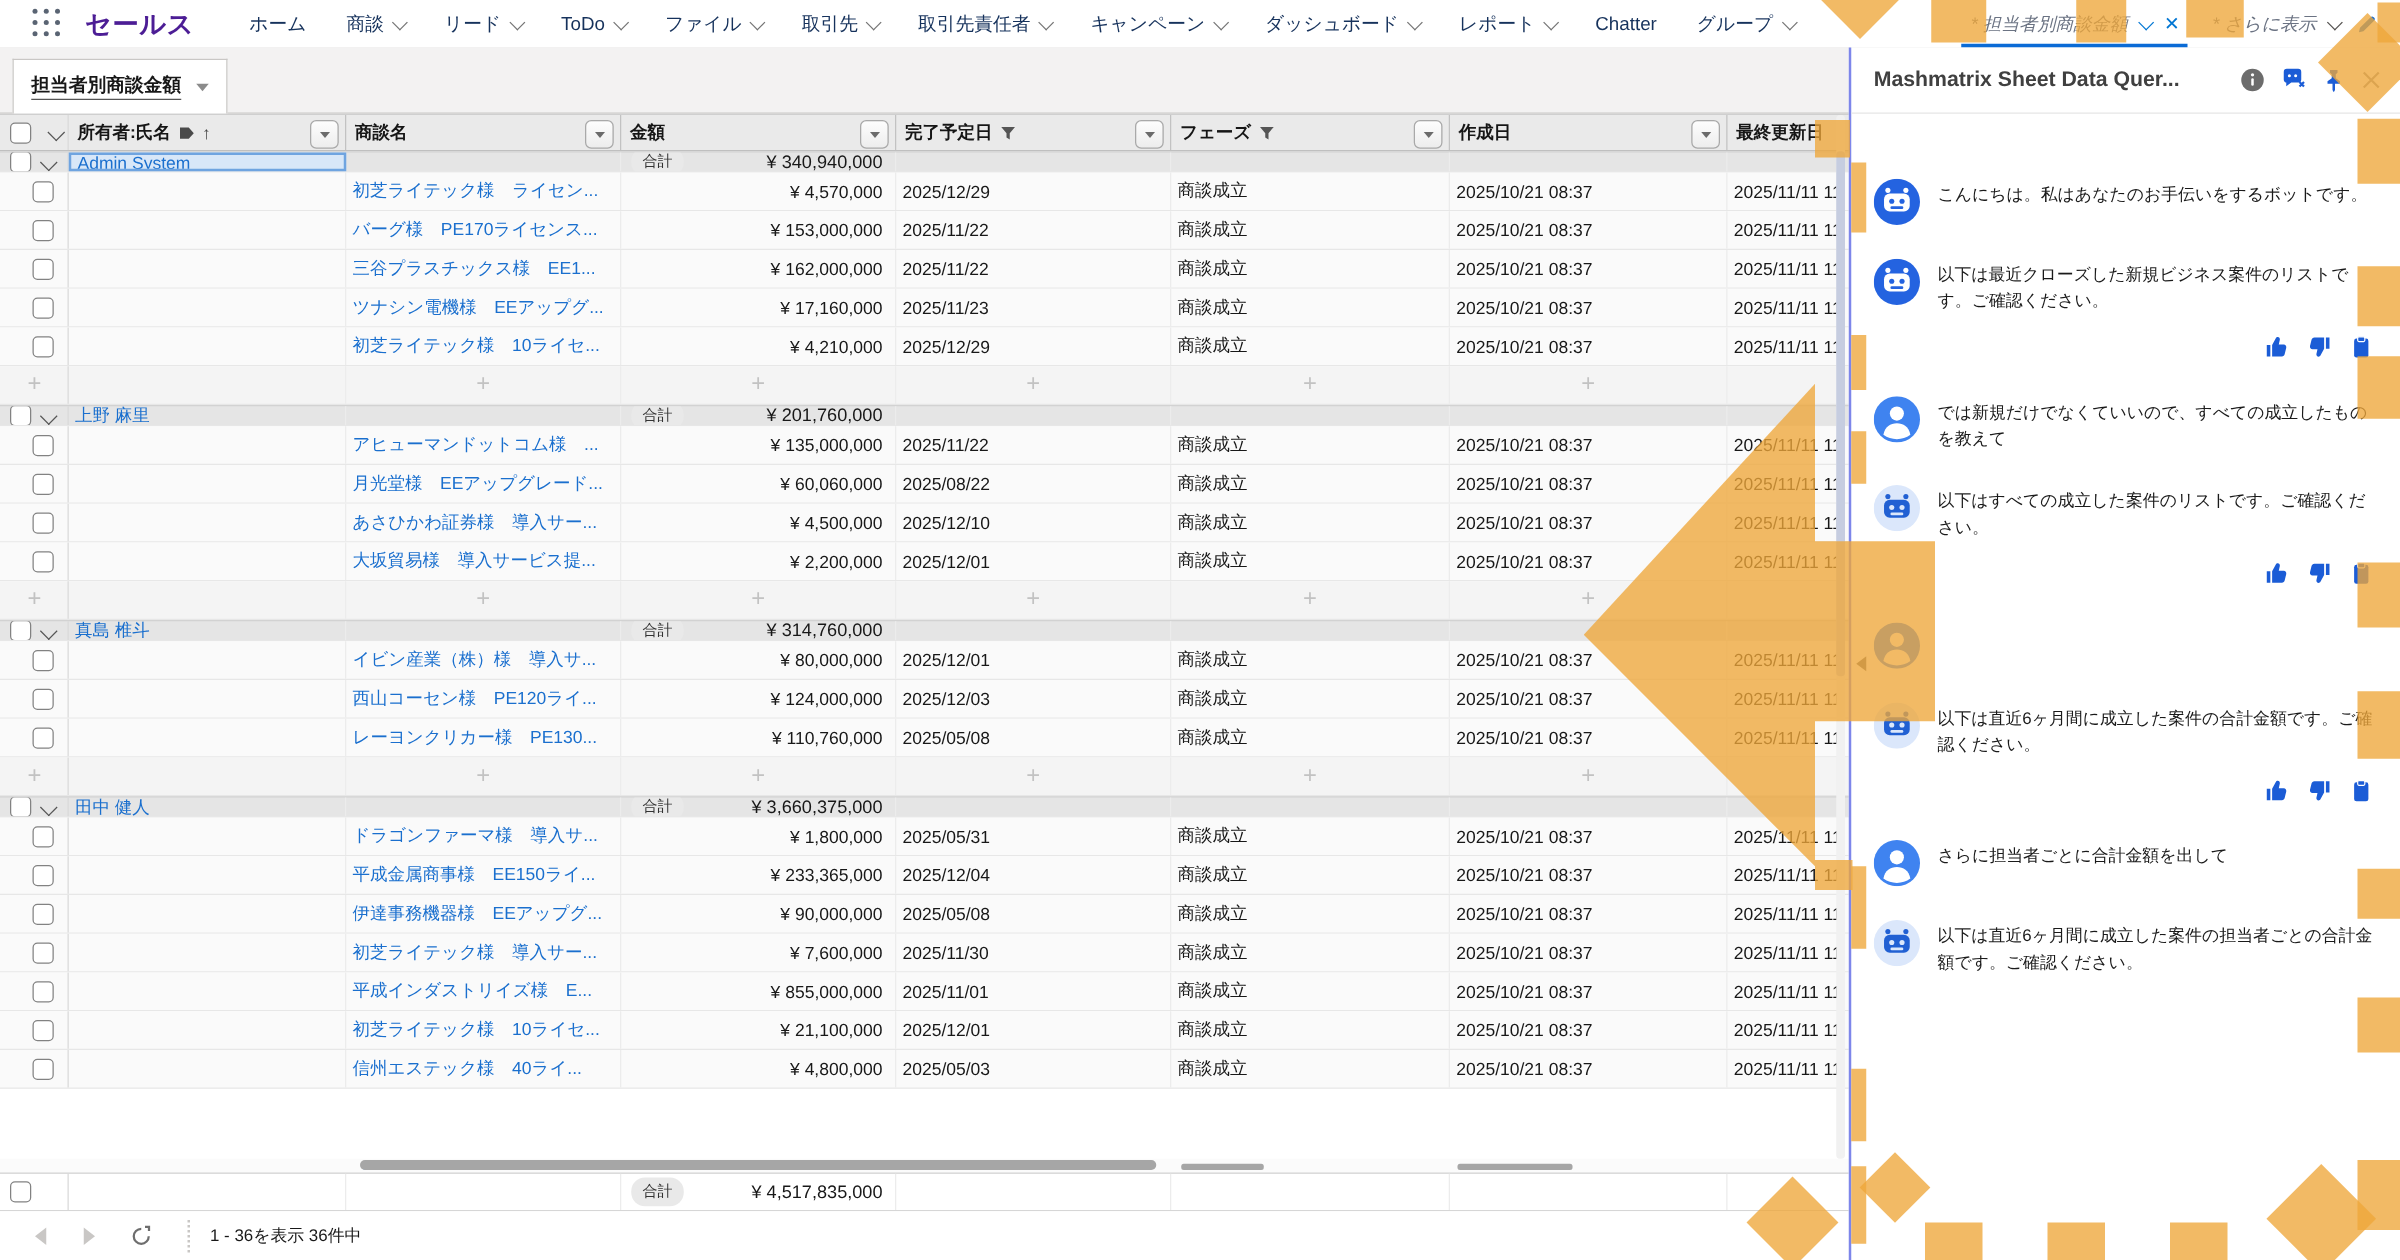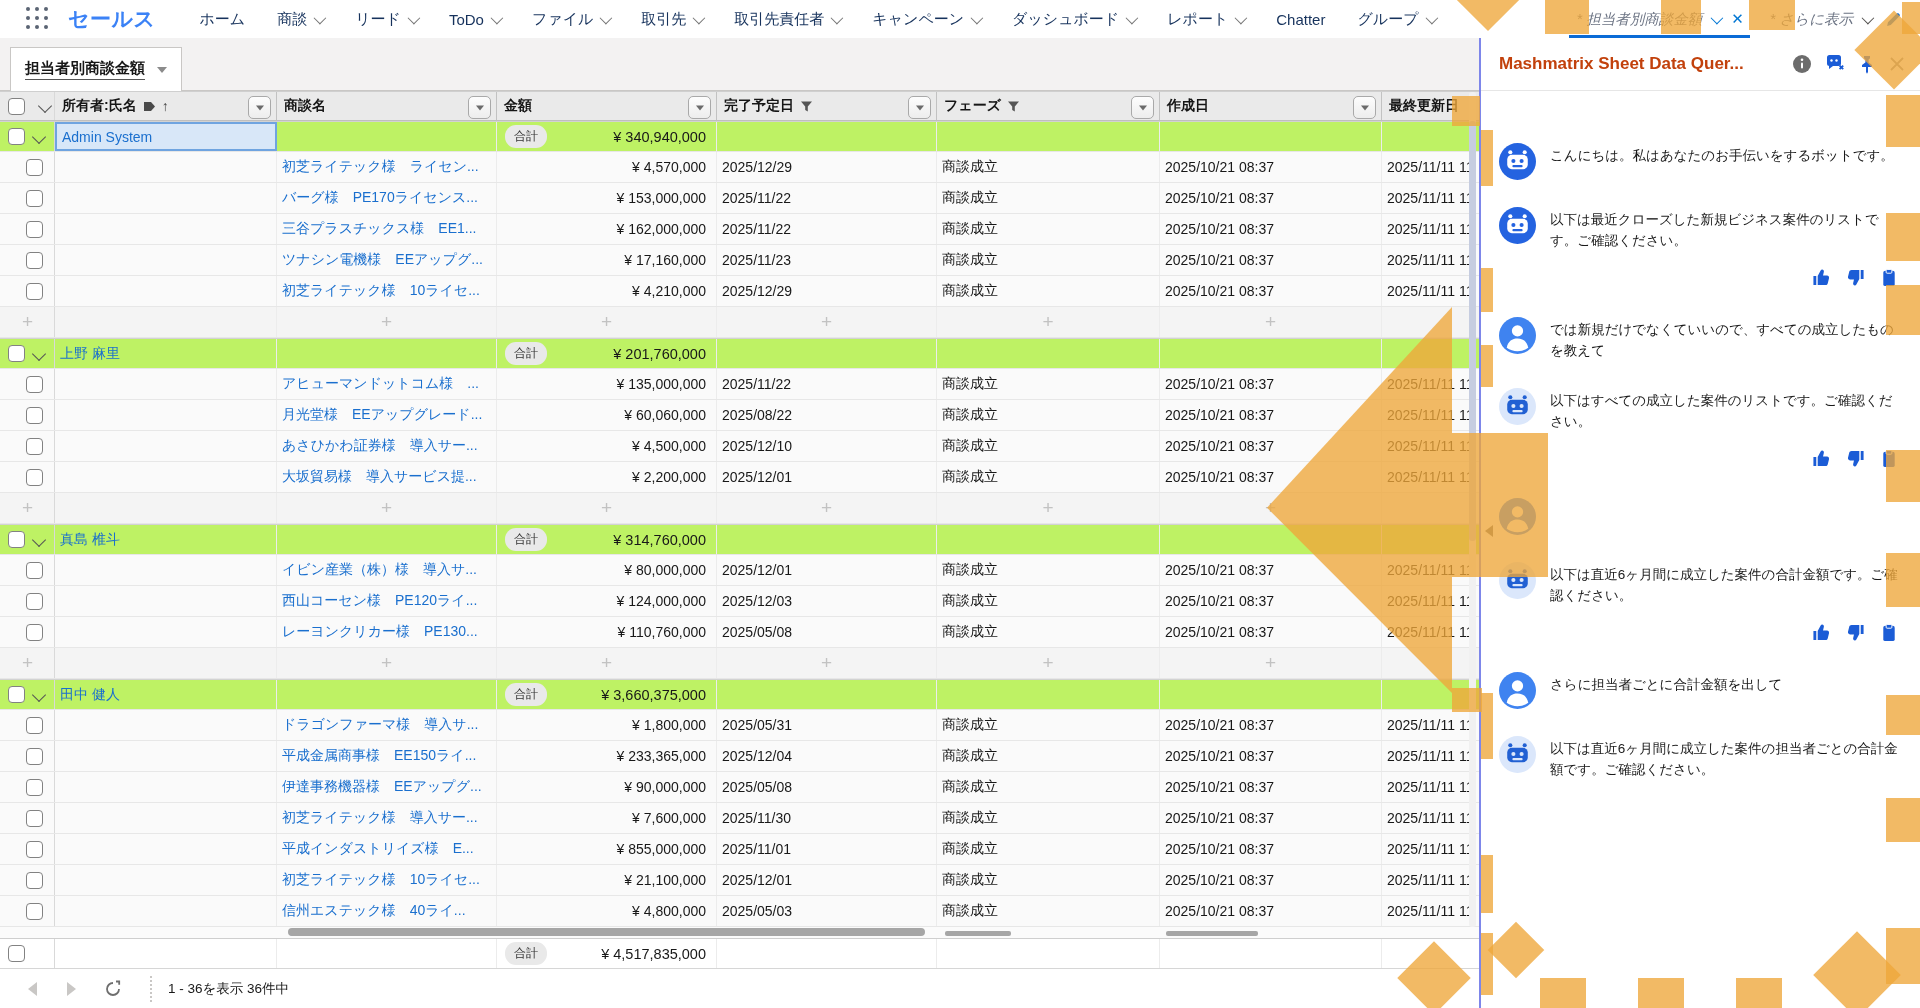--- a/index.html
+++ b/index.html
@@ -2,21 +2,21 @@
 <html><head>
 <meta charset="utf-8">
 <style>
   html,body{margin:0;padding:0;background:#fff;font-family:"Liberation Sans","DejaVu Sans",sans-serif;}
   #app{position:relative;width:1920px;height:1008px;overflow:hidden;background:#fff;}
 
   
   #navbar{position:absolute;left:0;top:0;width:1920px;height:38px;background:#fff;border-bottom:1px solid #e3e3e3;display:flex;align-items:center;}
   #waffle{width:24px;height:24px;margin-left:24px;display:grid;grid-template-columns:repeat(3,1fr);gap:3px;padding:2px;cursor:pointer;}
   #waffle i{width:4px;height:4px;border-radius:50%;background:#5a6473;}
-  #appname{font-size:21px;font-weight:bold;color:#3b82f6;margin-left:16px;margin-right:44px;letter-spacing:.5px;}
+  #appname{font-size:21px;font-weight:bold;color:#4c1d95;margin-left:16px;margin-right:44px;letter-spacing:.5px;}
   #navitems{display:flex;align-items:center;gap:32px;}
   .navitem{display:flex;align-items:center;gap:7px;font-size:15px;color:#16325c;cursor:pointer;white-space:nowrap;}
   .chev{width:8px;height:8px;border-right:1.6px solid #747474;border-bottom:1.6px solid #747474;transform:rotate(45deg) translateY(-2px);}
   #consoletabs{margin-left:auto;display:flex;gap:26px;margin-right:14px;}
   .ctab{position:relative;display:flex;align-items:center;gap:9px;font-size:14.5px;font-style:italic;color:#6b7383;height:38px;cursor:pointer;white-space:nowrap;}
   .ctab .chev{border-color:#0176d3;}
   .ctab.inactive .chev{border-color:#514f4d;}
   .ctab .closex{color:#0176d3;font-size:15px;font-style:normal;font-weight:bold;margin-left:2px;}
   .ctab.active:after{content:"";position:absolute;left:-8px;right:-6px;bottom:0;height:3px;background:#0b6bd6;}
   .pencil{cursor:pointer;display:flex;align-items:center;}
@@ -29,21 +29,21 @@
   #addsheet{position:absolute;left:1432px;top:47px;width:36px;height:36px;font-size:30px;color:#6e6e6e;display:flex;align-items:center;justify-content:center;cursor:pointer;}
 
   
   #grid{position:absolute;left:0;top:91px;width:1479px;}
   .row,.hrow{display:flex;box-sizing:border-box;}
   .hrow{height:30px;background:#eaeaea;border-top:1px solid #cfcfcf;border-bottom:1px solid #bfbfbf;}
   .hc{position:relative;box-sizing:border-box;border-right:1px solid #c2c2c2;display:flex;align-items:center;padding-left:7px;gap:6px;font-size:14px;font-weight:bold;color:#161616;overflow:hidden;flex:none;cursor:pointer;}
   .fbtn{position:absolute;right:5px;top:4px;width:21px;height:21px;border:1px solid #a9a9a9;border-radius:5px;background:linear-gradient(#fdfdfd,#ededed);display:flex;align-items:center;justify-content:center;cursor:pointer;}
   .fbtn .caret{border-top-color:#6b6b6b;transform:scale(.8);}
   .row{height:31px;border-bottom:1px solid #e7e7e7;background:#fafafa;}
-  .row.grp{background:#bef264;border-top:1px solid #d2d2d2;height:31px;}
+  .row.grp{background:#e5e5e5;border-top:1px solid #d2d2d2;height:17px;}
   .row.plus{background:#f4f4f4;}
   .c{box-sizing:border-box;border-right:1px solid #ececec;display:flex;align-items:center;overflow:hidden;flex:none;font-size:14px;color:#181818;padding:0 5px;}
   .c.num{justify-content:flex-end;padding-right:10px;}
   .c0{border-right:1px solid #d9d9d9;padding:0;}
   .cb{width:17px;height:17px;border:1.5px solid #828282;border-radius:4px;background:#fff;box-sizing:border-box;flex:none;cursor:pointer;}
   .link{color:#1a6fce;cursor:pointer;white-space:nowrap;}
   .pill{background:#e9e9e9;border-radius:11px;font-size:12px;padding:3px 9px;color:#333;margin-right:8px;flex:none;}
   .selcell{background:#d8e7f8 !important;border:2px solid #6fa4e0 !important;}
   .plusmark{color:#c2c2c2;font-size:19px;width:100%;text-align:center;cursor:pointer;}
   .plusmark.left{text-align:left;padding-left:22px;box-sizing:border-box;}
@@ -64,21 +64,21 @@
   .pgbtn{width:0;height:0;border-top:7px solid transparent;border-bottom:7px solid transparent;cursor:pointer;}
   .pgbtn.prev{border-right:9px solid #c9c7c5;margin-left:28px;}
   .pgbtn.next{border-left:9px solid #c9c7c5;margin-left:30px;}
   #refresh{margin-left:28px;cursor:pointer;display:flex;}
   #pgdivider{height:26px;border-left:2px dotted #c9c7c5;margin-left:28px;}
   #rangetext{font-size:13.5px;color:#181818;margin-left:16px;}
 
   
   #panel{position:absolute;left:1479px;top:38px;width:441px;height:970px;background:#fff;border-left:2px solid #7d86ea;box-sizing:border-box;}
   #panelhead{position:absolute;left:0;top:0;width:100%;height:53px;border-bottom:1px solid #e6e6e6;display:flex;align-items:center;box-sizing:border-box;padding:0 14px 0 18px;}
-  #paneltitle{font-size:17px;font-weight:bold;color:#c2410c;white-space:nowrap;overflow:hidden;}
+  #paneltitle{font-size:17px;font-weight:bold;color:#404040;white-space:nowrap;overflow:hidden;}
   #panelicons{margin-left:auto;display:flex;align-items:center;gap:13px;}
   #panelicons .pic{cursor:pointer;display:flex;}
   #messages{position:absolute;left:0;top:53px;width:100%;height:755px;box-sizing:border-box;padding:52px 16px 0 18px;overflow:hidden;}
   .msg{display:flex;gap:14px;margin-bottom:27px;}
   .avatar{width:37px;height:37px;flex:none;}
   .mtext{font-size:13.5px;line-height:21px;color:#1a1a1a;padding-top:2px;max-width:352px;}
   .fbrow{display:flex;justify-content:flex-end;gap:15px;margin:-10px 6px 30px 0;}
   .fbrow .fb{cursor:pointer;display:flex;}
   #collapse{position:absolute;left:1481px;top:516px;width:16px;height:30px;display:flex;align-items:center;justify-content:center;cursor:pointer;}
   #collapse .tri{width:0;height:0;border-top:6px solid transparent;border-bottom:6px solid transparent;border-right:8px solid #6f6f6f;}

